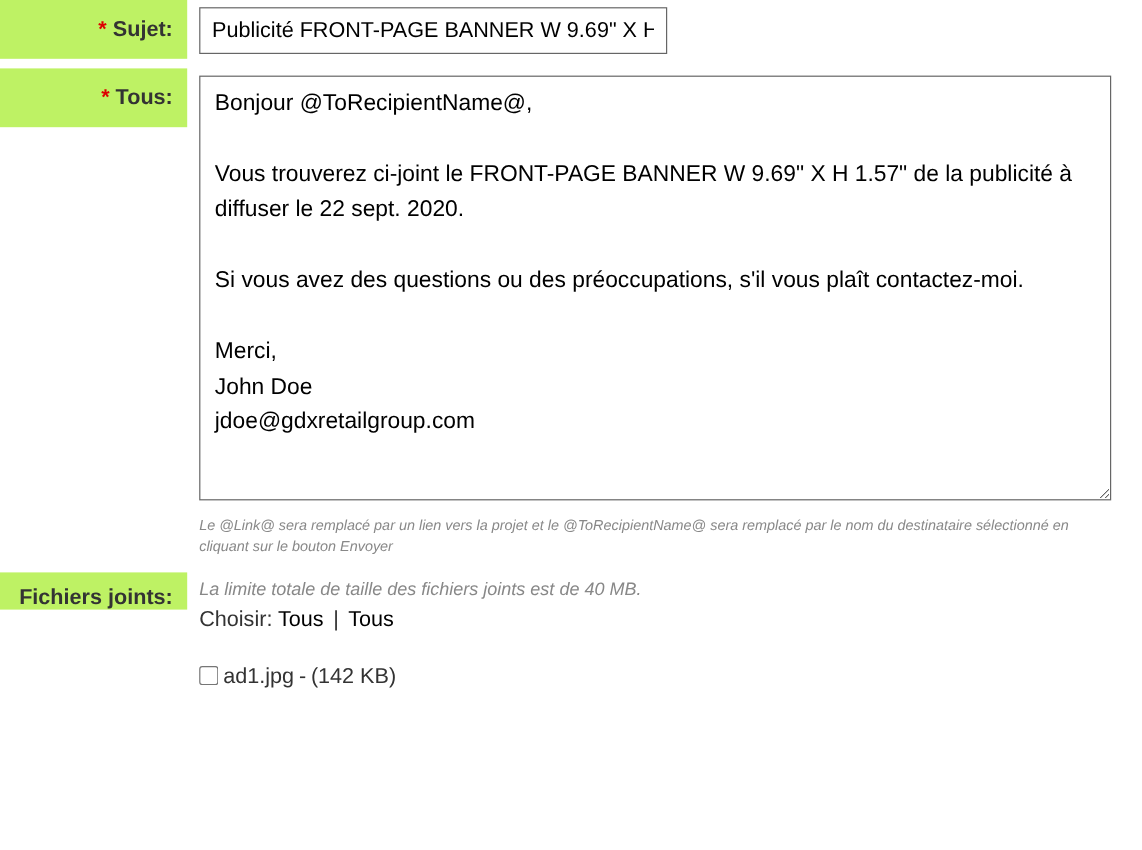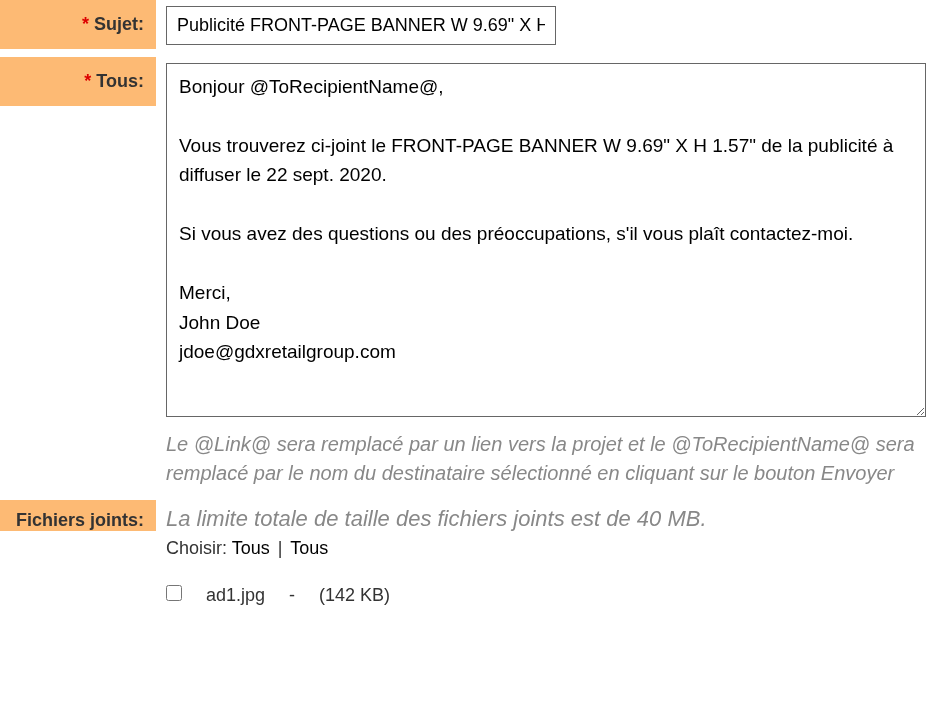--- a/index.html
+++ b/index.html
@@ -10,21 +10,21 @@
       background: #fff;
       width: 952px;
     }
     .form-row {
       display: flex;
       align-items: flex-start;
       margin-bottom: 6px;
     }
     .label-col {
       width: 156px;
-      background: #fdba74;
+      background: #bef264;
       padding: 14px 12px 14px 8px;
       text-align: right;
       font-weight: bold;
     }
     .required {
       color: #d00;
       font-weight: bold;
     }
     .input-col {
       flex: 1;
@@ -44,49 +44,49 @@
       line-height: 1.55;
       padding: 8px 12px;
       border: 1px solid #666;
       font-family: inherit;
       resize: both;
     }
     .hint {
       width: 760px;
       color: #888;
       font-style: italic;
-      font-size: 20px;
+      font-size: 12px;
       line-height: 1.45;
       margin-top: 8px;
     }
     .attach-hint {
       color: #888;
       font-style: italic;
-      font-size: 22px;
+      font-size: 15px;
       margin-bottom: 6px;
     }
     .choose-row {
       font-size: 18px;
       color: #333;
       margin-bottom: 26px;
     }
     .choose-row a {
       color: #000000;
       text-decoration: none;
       cursor: pointer;
     }
     .choose-sep {
       color: #333;
       margin: 0 3px;
     }
     .file-row {
       font-size: 18px;
       display: flex;
-      align-items: flex-start;
-      gap: 24px;
+      align-items: center;
+      gap: 4px;
     }
     .file-check {
       width: 16px;
       height: 16px;
     }
     .attach-row .label-col {
       padding-top: 10px;
       padding-bottom: 0;
     }
   </style>

